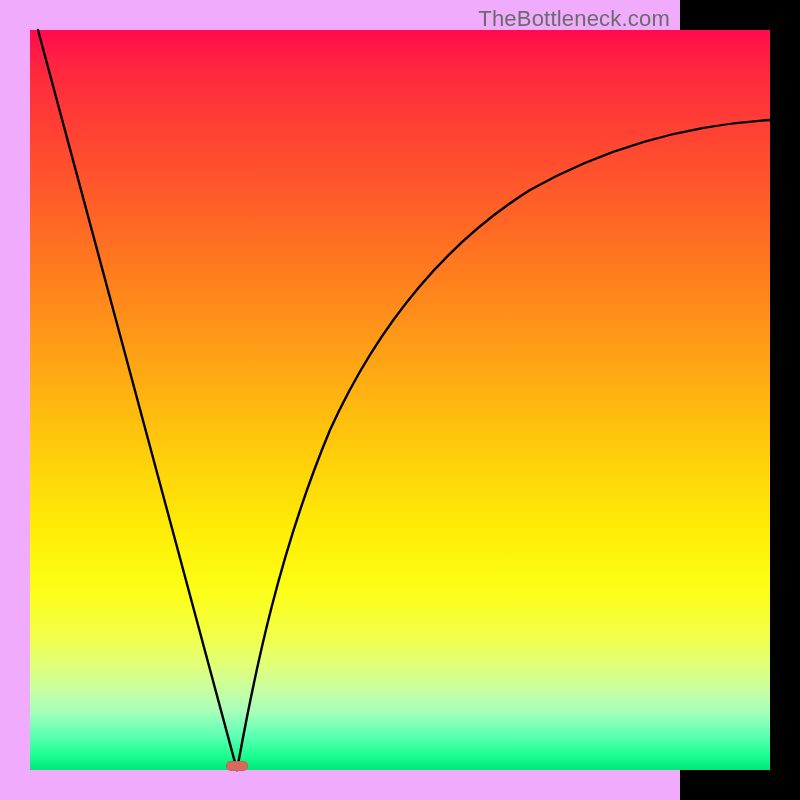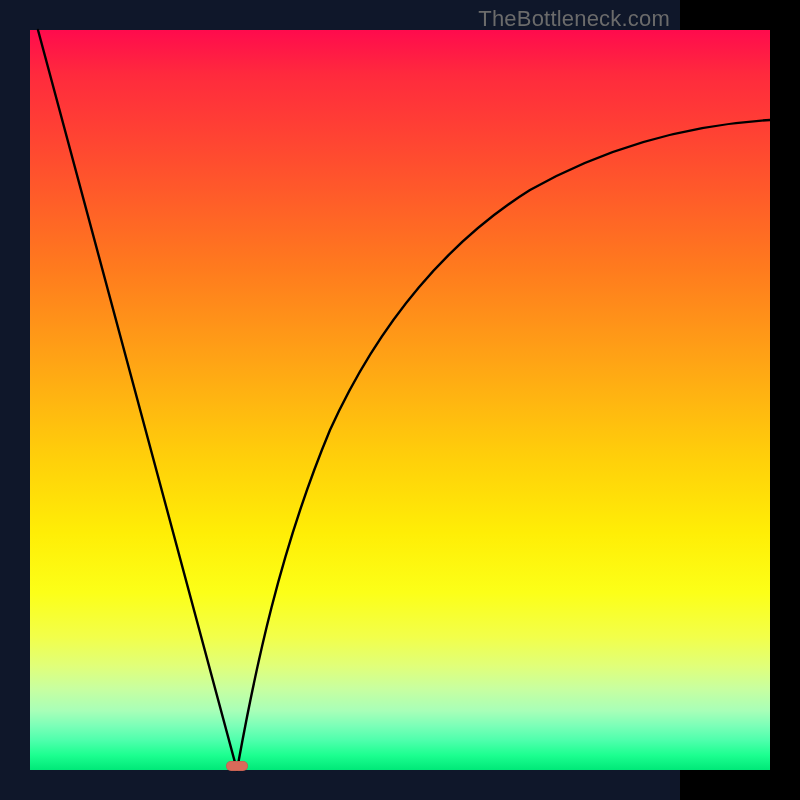--- a/index.html
+++ b/index.html
@@ -7,21 +7,21 @@
     padding: 0;
     width: 800px;
     height: 800px;
     background: #000;
     font-family: Arial, Helvetica, sans-serif;
   }
   .frame {
     position: relative;
     width: 680px;
     height: 800px;
-    background: #0f172a;
+    background: #f0abfc;
   }
   .plot-area {
     position: absolute;
     left: 30px;
     top: 30px;
     width: 740px;
     height: 740px;
     
     background: linear-gradient(
       to bottom,

